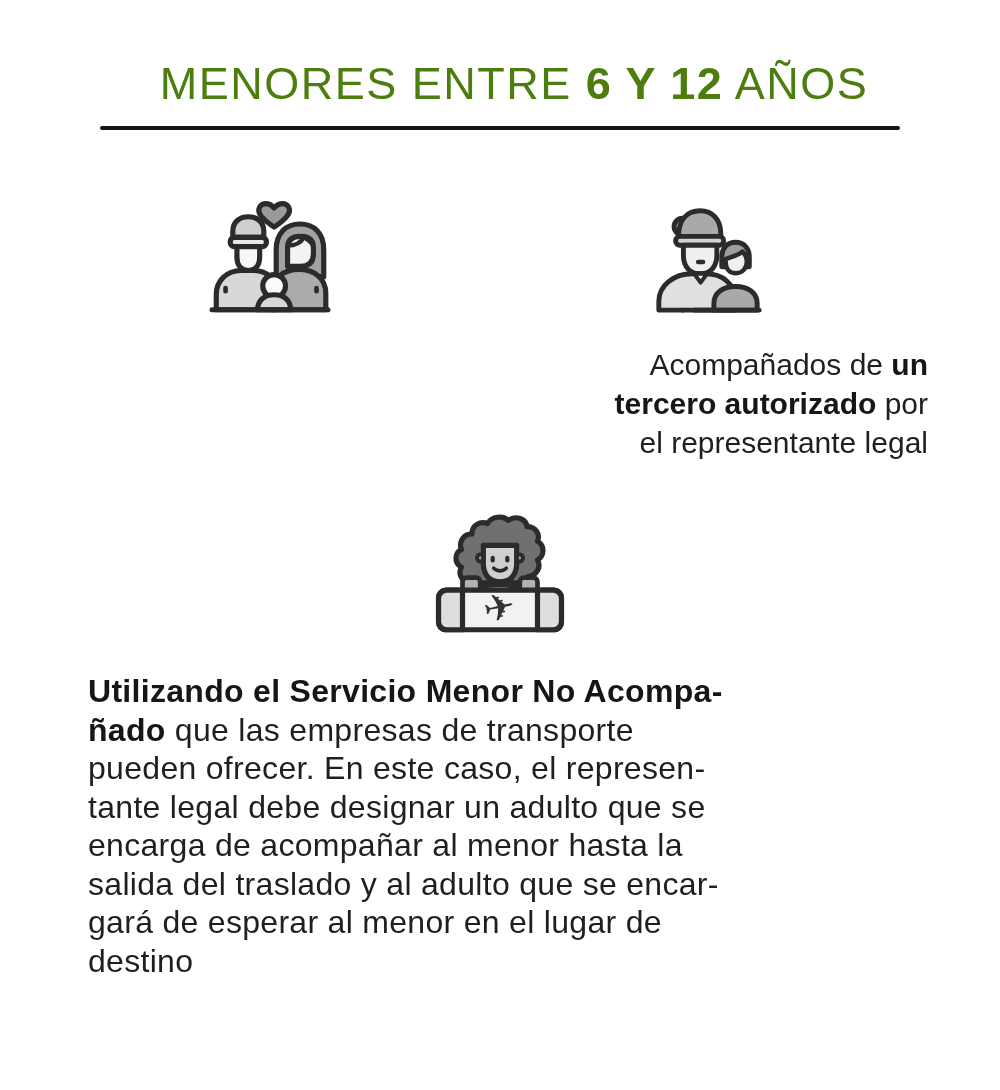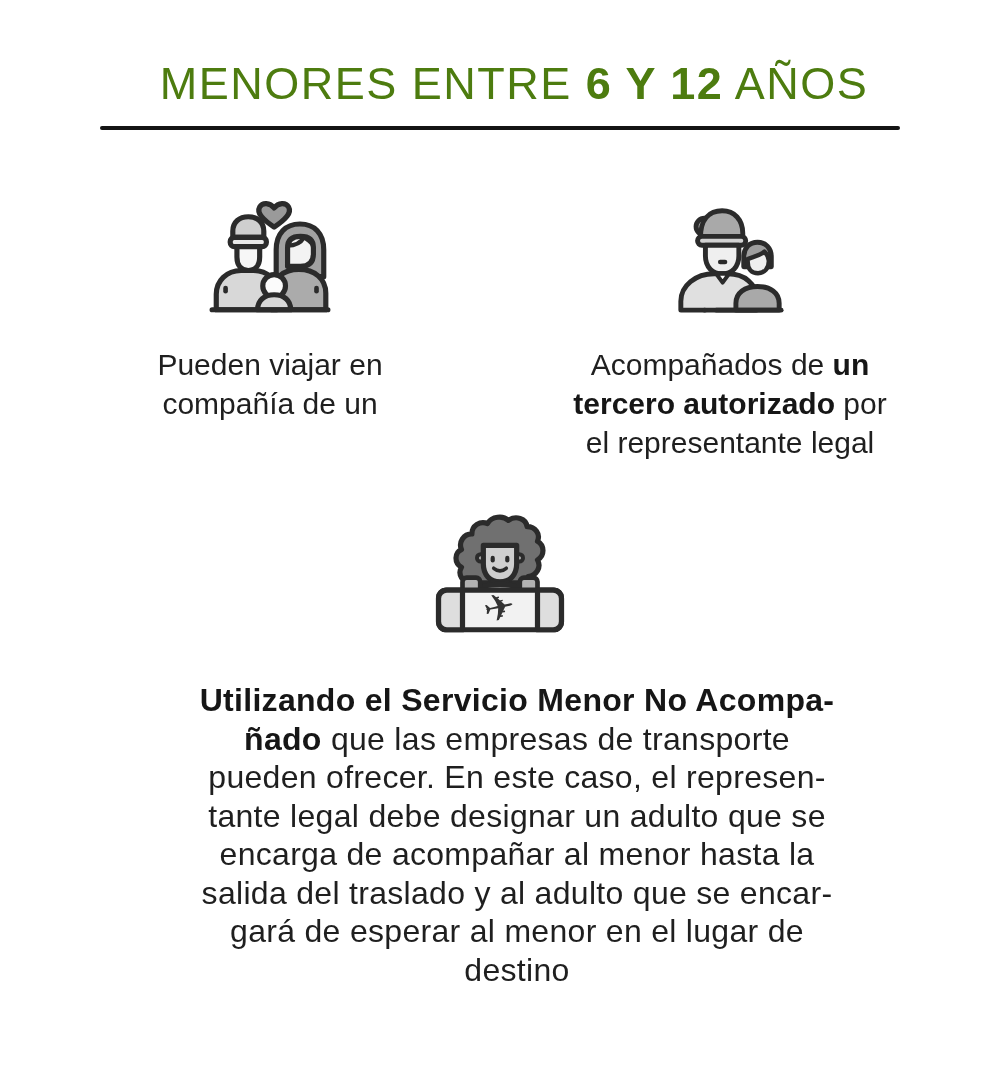--- a/index.html
+++ b/index.html
@@ -34,21 +34,21 @@
     width: 800px; height: 4px;
     background: #141414;
     border-radius: 2px;
   }
   .option {
     position: absolute;
     top: 192px;
     text-align: center;
   }
   .option.left  { left: 60px;  width: 420px; }
-  .option.right { left: 510px; width: 440px; }
+  .option.right { left: 488px; width: 440px; text-align: right; }
   .icon-wrap {
     height: 126px;
     display: flex;
     align-items: flex-end;
     justify-content: center;
   }
   .option-text {
     margin: 27px 0 0 0;
     font-size: 30px;
     line-height: 39px;
@@ -58,25 +58,24 @@
   .option-text b, .service-text b { font-weight: 700; color: #161616; }
   .service {
     position: absolute;
     top: 512px; left: 0; width: 100%;
     text-align: center;
   }
   .service .icon-wrap { height: 124px; }
   .service-text {
     position: absolute;
     top: 664px; left: 80px; width: 840px;
-    margin: 17px;
+    margin: 8px;
     font-size: 32px;
     line-height: 38.5px;
     letter-spacing: 0.3px;
-    text-align: center;
     white-space: pre-line;
     color: #1f1f1f;
   }
   svg { display: block; }
 </style>
 </head>
 <body>
 
 <div class="canvas">
 
@@ -98,23 +97,21 @@
           <path d="M24 42 V36 C24 27 30.5 22 39 22 C47.5 22 54 27 54 36 V42 Z" fill="#cfcfcf"></path>
           <rect x="21.5" y="42" width="35" height="9" rx="4" fill="#e8e8e8"></rect>
           <circle cx="64" cy="89" r="11" fill="#fbfbfb"></circle>
           <path d="M48 112 C48 103 54.5 97.5 64 97.5 C73.5 97.5 80 103 80 112 Z" fill="#d8d8d8"></path>
           <line x1="17" y1="91" x2="17" y2="94" stroke-width="4.5"></line>
           <line x1="105" y1="91" x2="105" y2="94" stroke-width="4.5"></line>
           <line x1="4" y1="112" x2="116" y2="112"></line>
         </g>
       </svg>
     </div>
-    <p class="option-text"><span>Pueden viajar en
-compañía de un
-</span></p>
+    <p class="option-text"></p>
   </section>
 
   <section class="option right">
     <div class="icon-wrap">
       <svg width="118" height="118" viewBox="0 0 120 120">
         <g stroke="#2b2b2b" stroke-width="5" stroke-linecap="round" stroke-linejoin="round">
           <circle cx="34" cy="27" r="8.5" fill="#b3b3b3"></circle>
           <path d="M30 38 C30 19 39.5 11 52 11 C64.5 11 73 20 73 34 V38 Z" fill="#a9a9a9"></path>
           <rect x="27" y="37" width="49" height="9" rx="4.5" fill="#d2d2d2"></rect>
           <path d="M35 46 H69 V57 C69 68.5 61.5 75 52 75 C42.5 75 35 68.5 35 57 Z" fill="#efefef"></path>

